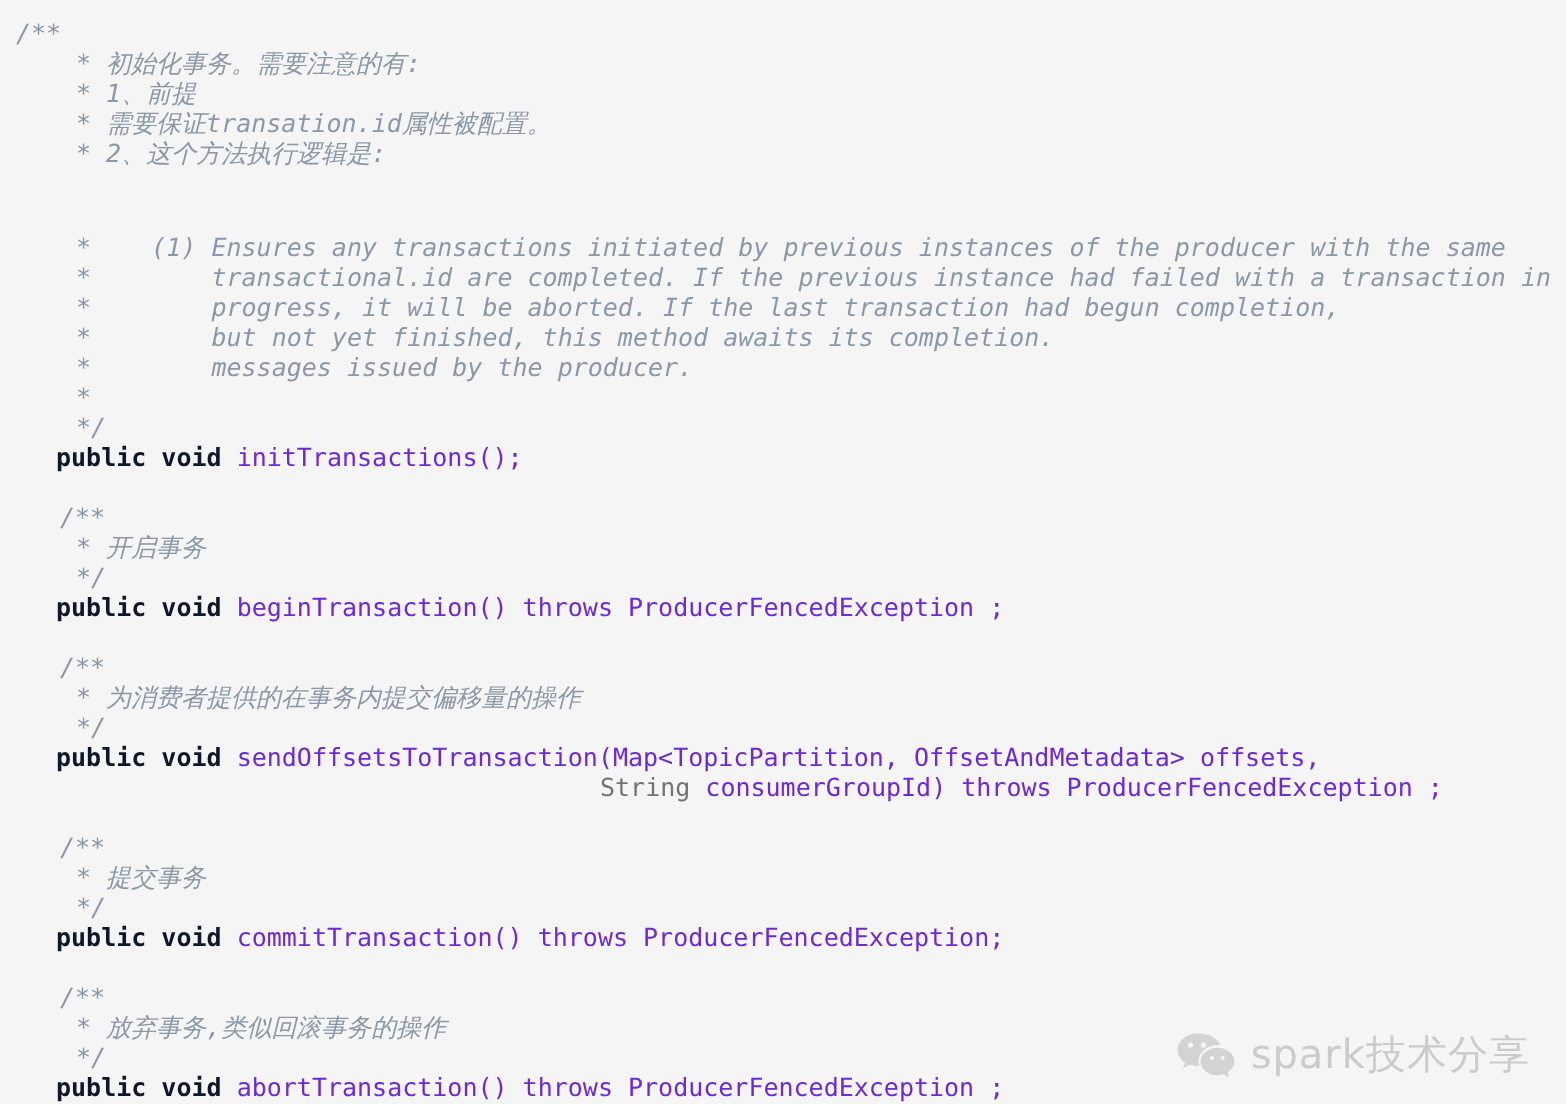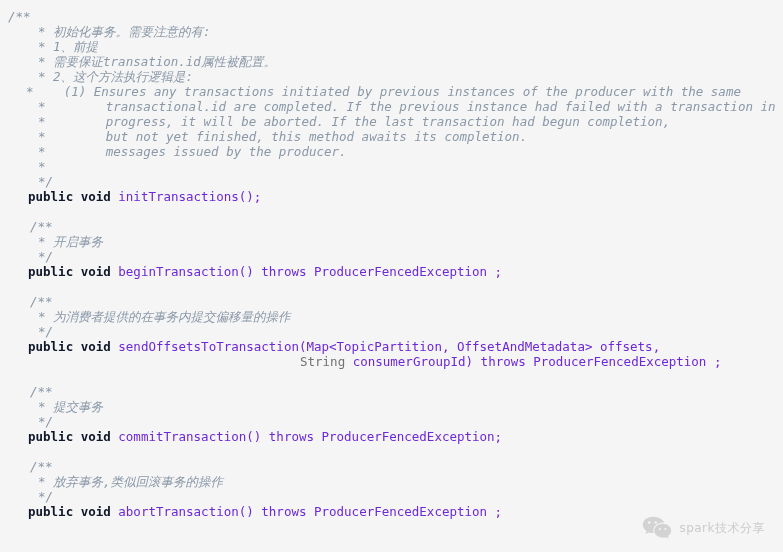--- a/index.html
+++ b/index.html
@@ -56,41 +56,41 @@
     right: 18px;
     bottom: 11px;
     display: flex;
     align-items: center;
     gap: 7px;
     opacity: 0.95;
     pointer-events: none;
   }
   #watermark .wm-text {
     color: #c9c9c9;
-    font-size: 12px;
+    font-size: 20px;
     font-family: "DejaVu Sans", "Liberation Sans", sans-serif;
     letter-spacing: 0.5px;
     white-space: nowrap;
   }
   #watermark .wm-logo {
     width: 30px;
     height: 26px;
     display: block;
   }
 </style>
 </head>
 <body>
 
 <div id="code-block">
     <div class="line" style="padding-left: 8px;"><span class="cmt">/**</span></div>
     <div class="line" style="padding-left: 38px;"><span class="cmt">* 初始化事务。需要注意的有:</span></div>
     <div class="line" style="padding-left: 38px;"><span class="cmt">* 1、前提</span></div>
     <div class="line" style="padding-left: 38px;"><span class="cmt">* 需要保证transation.id属性被配置。</span></div>
     <div class="line" style="padding-left: 38px;"><span class="cmt">* 2、这个方法执行逻辑是:</span></div>
-    <div class="line" style="padding-left: 26px;"><span class="cmt">*    (1) Ensures any transactions initiated by previous instances of the producer with the same</span></div>
+    <div class="line" style="padding-left: 38px; margin-top: 32px;"><span class="cmt">*    (1) Ensures any transactions initiated by previous instances of the producer with the same</span></div>
     <div class="line" style="padding-left: 38px;"><span class="cmt">*        transactional.id are completed. If the previous instance had failed with a transaction in</span></div>
     <div class="line" style="padding-left: 38px;"><span class="cmt">*        progress, it will be aborted. If the last transaction had begun completion,</span></div>
     <div class="line" style="padding-left: 38px;"><span class="cmt">*        but not yet finished, this method awaits its completion.</span></div>
     <div class="line" style="padding-left: 38px;"><span class="cmt">*        messages issued by the producer.</span></div>
     <div class="line" style="padding-left: 38px;"><span class="cmt">*</span></div>
     <div class="line" style="padding-left: 38px;"><span class="cmt">*/</span></div>
     <div class="line" style="padding-left: 28px;"><span class="kw">public void</span><span class="plain"> initTransactions();</span></div>
     <div class="line" style="padding-left: 0px;">&nbsp;</div>
     <div class="line" style="padding-left: 30px;"><span class="cmt">/**</span></div>
     <div class="line" style="padding-left: 38px;"><span class="cmt">* 开启事务</span></div>

